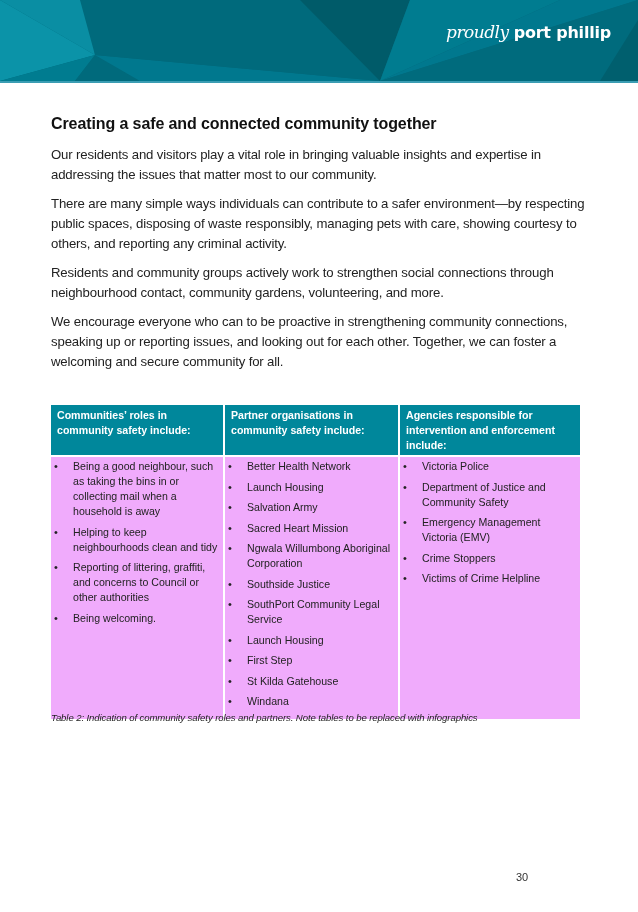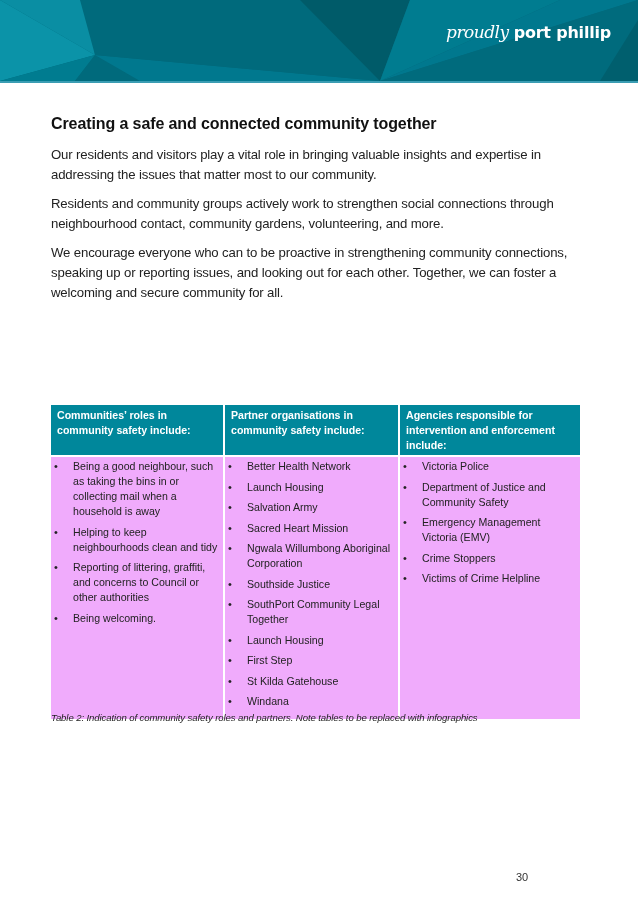--- a/index.html
+++ b/index.html
@@ -53,20 +53,21 @@
   </svg>
   <div class="logo">
     <span class="script">proudly</span><span class="bold">port phillip</span>
   </div>
 </div>
 <div class="banner-line"></div>
 
 <div class="content">
   <h1>Creating a safe and connected community together</h1>
   <p>Our residents and visitors play a vital role in bringing valuable insights and expertise in addressing the issues that matter most to our community.</p>
+  <p>There are many simple ways individuals can contribute to a safer environment—by respecting public spaces, disposing of waste responsibly, managing pets with care, showing courtesy to others, and reporting any criminal activity.</p>
   <p>Residents and community groups actively work to strengthen social connections through neighbourhood contact, community gardens, volunteering, and more.</p>
   <p>We encourage everyone who can to be proactive in strengthening community connections, speaking up or reporting issues, and looking out for each other. Together, we can foster a welcoming and secure community for all.</p>
 </div>
 
 <table class="roles">
   <colgroup>
       <col class="col1">
       <col class="col2">
       <col class="col3">
     </colgroup>
@@ -86,21 +87,21 @@
       </ul>
     </td>
     <td>
       <ul>
         <li>Better Health Network</li>
         <li>Launch Housing</li>
         <li>Salvation Army</li>
         <li>Sacred Heart Mission</li>
         <li>Ngwala Willumbong Aboriginal Corporation</li>
         <li>Southside Justice</li>
-        <li>SouthPort Community Legal Together</li>
+        <li>SouthPort Community Legal Service</li>
         <li>Launch Housing</li>
         <li>First Step</li>
         <li>St Kilda Gatehouse</li>
         <li>Windana</li>
       </ul>
     </td>
     <td>
       <ul>
         <li>Victoria Police</li>
         <li>Department of Justice and Community Safety</li>

